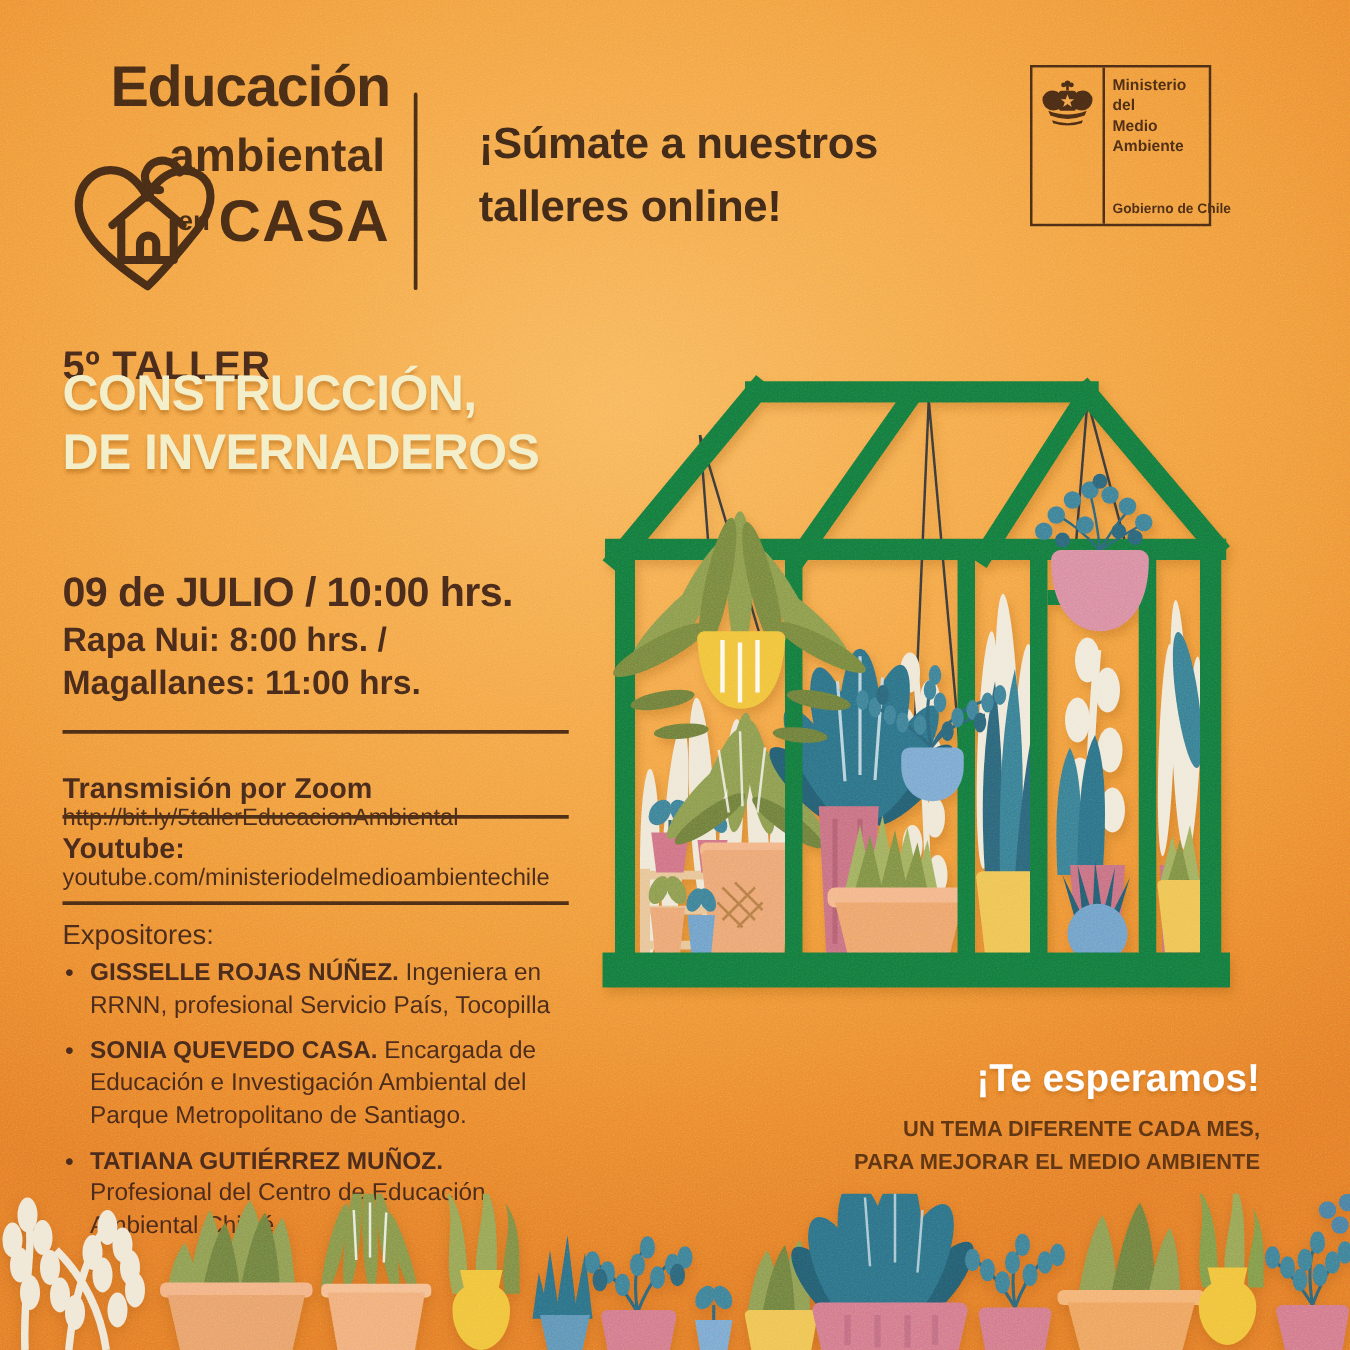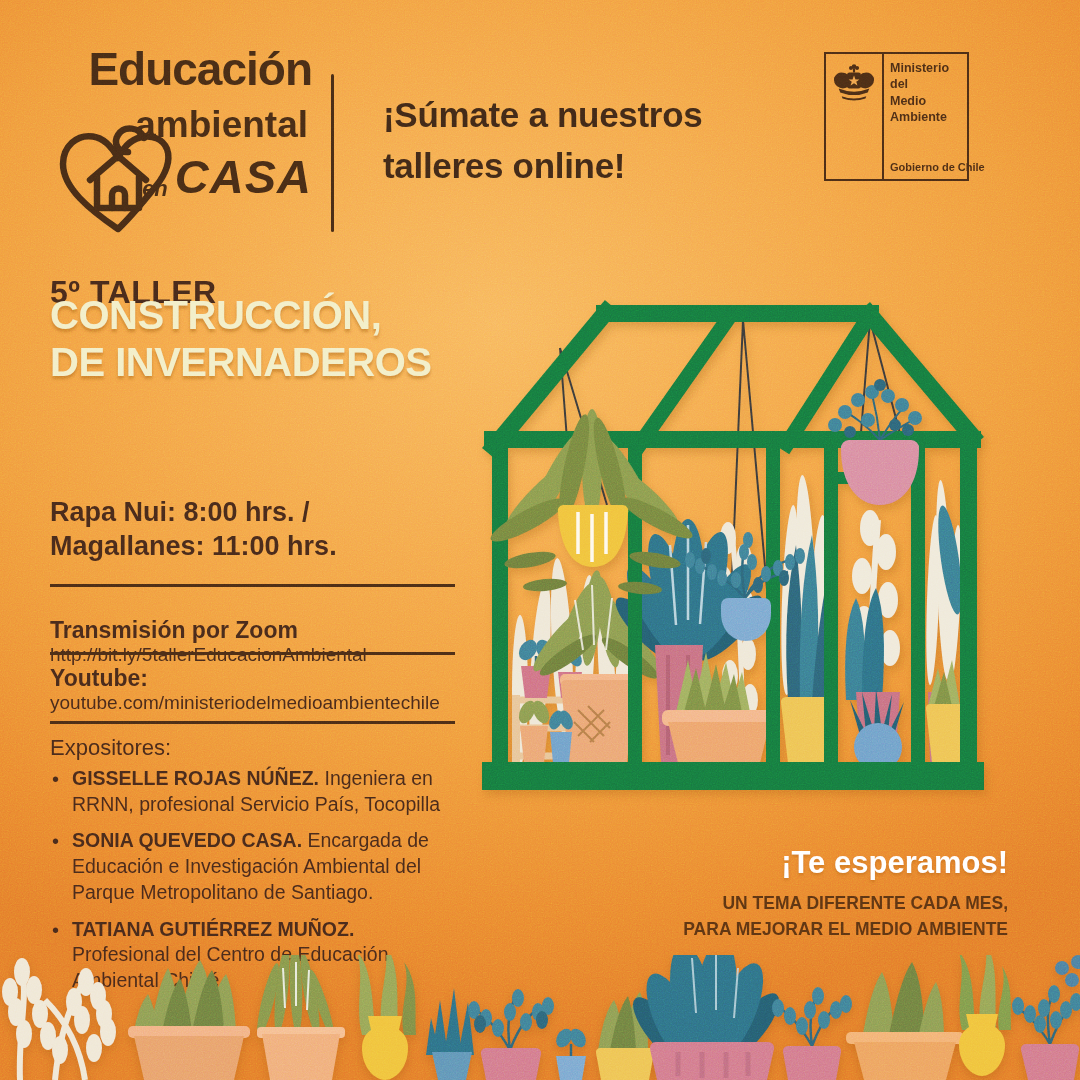--- a/index.html
+++ b/index.html
@@ -5,21 +5,21 @@
   html,body{margin:0;padding:0;}
   body{width:1080px;height:1080px;overflow:hidden;font-family:"Liberation Sans","DejaVu Sans",sans-serif;}
   .poster{position:relative;width:1080px;height:1080px;overflow:hidden;
     background:radial-gradient(ellipse 900px 700px at 46% 30%, #f8b75d 0%, #f4a548 38%, #f09a3c 60%, #ea872f 85%, #e47c2a 100%);}
   .grain{position:absolute;inset:0;mix-blend-mode:overlay;opacity:.35;pointer-events:none;z-index:9;}
 
   
   .logo-text{position:absolute;left:50px;top:46px;width:262px;text-align:right;color:#462b15;line-height:1;}
   .logo-l1{font-size:46px;font-weight:700;letter-spacing:-1px;}
   .logo-l2{font-size:37px;font-weight:700;margin-top:14px;padding-right:4px;}
-  .logo-l3{display:flex;justify-content:flex-end;align-items:flex-end;gap:7px;margin-top:10px;font-style:italic;}
+  .logo-l3{display:flex;justify-content:flex-end;align-items:center;gap:7px;margin-top:10px;}
   .logo-en{font-size:22px;font-weight:700;}
   .logo-casa{font-size:47px;font-weight:800;letter-spacing:1px;}
   .heart-icon{position:absolute;left:48px;top:122px;}
   .logo-divider{position:absolute;left:331px;top:74px;width:3px;height:158px;background:#462b15;border-radius:2px;}
 
   
   .headline{position:absolute;left:383px;top:90px;color:#3f2817;font-size:35px;font-weight:800;line-height:1.45;letter-spacing:-.3px;}
 
   
   .ministry{position:absolute;left:824px;top:52px;width:141px;height:125px;border:2.5px solid #4a2c15;display:flex;color:#4a2c15;}
@@ -110,20 +110,21 @@
       </div>
       <div class="ministry-gov">Gobierno de Chile</div>
     </div>
   </div>
 
   <div class="col taller">5º TALLER</div>
   <div class="col title">
     <div>CONSTRUCCIÓN,</div>
     <div>DE INVERNADEROS</div>
   </div>
+  <div class="col datetime">09 de JULIO / 10:00 hrs.</div>
   <div class="col timezone1">Rapa Nui: 8:00 hrs. /</div>
   <div class="col timezone2">Magallanes: 11:00 hrs.</div>
 
   <div class="divider d1"></div>
   <div class="col zoom-block">
     <div class="stream-label">Transmisión por Zoom</div>
     <a class="stream-url" href="#">http://bit.ly/5tallerEducacionAmbiental</a>
   </div>
   <div class="divider d2"></div>
   <div class="col yt-block">

